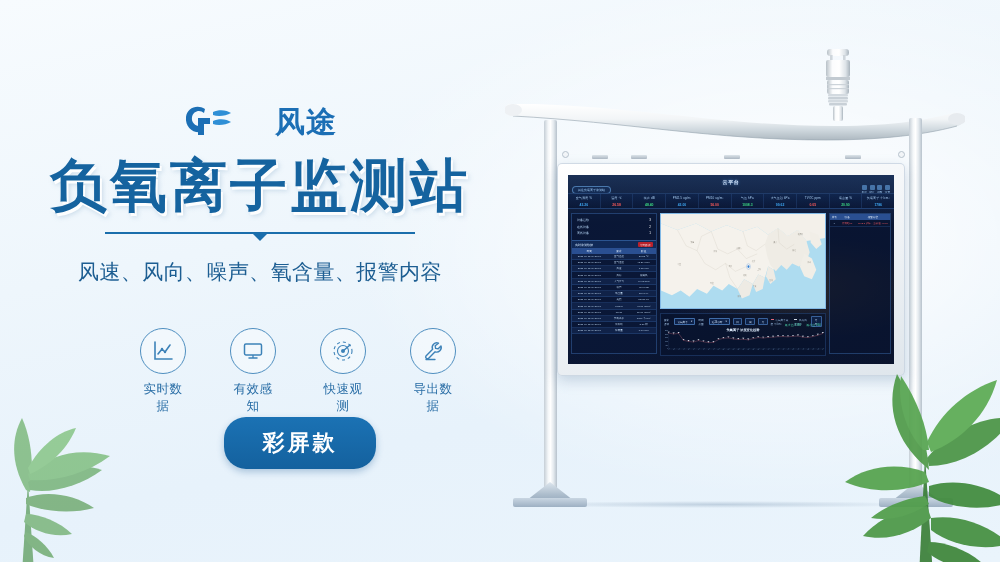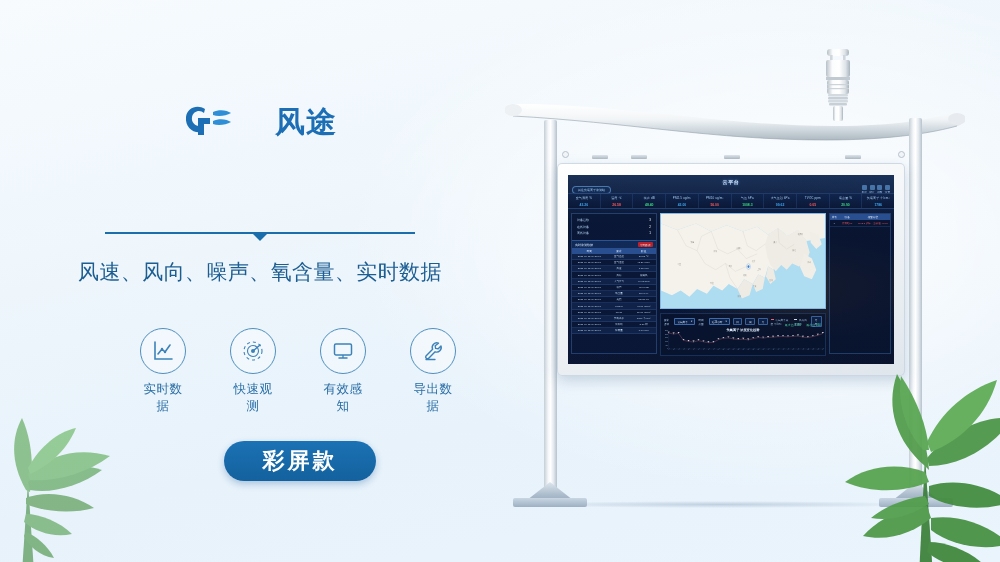--- a/index.html
+++ b/index.html
@@ -81,27 +81,26 @@
     background: rgba(255,255,255,0.35);
   }
   .feature-circle svg { display: block; }
   .feature-label {
     margin-top: 7px; font-size: 12.5px; color: #2a6ea6; letter-spacing: 0.5px;
   }
 
   
   .pill {
     position: absolute; left: 224px; top: 417px;
-    width: 152px; height: 40px;
+    width: 152px; height: 52px;
     background: linear-gradient(180deg, #1b72b4 0%, #14619e 100%);
     border-radius: 22px;
     display: flex; align-items: center; justify-content: center;
     color: #ffffff; font-size: 22px; font-weight: bold; letter-spacing: 3px;
     box-shadow: 0 3px 7px rgba(25,90,150,0.3);
-    margin-top: 24px;
   }
 
   
   .kiosk { position: absolute; left: 500px; top: 0; width: 500px; height: 562px; z-index: 4; }
 
   .canopy { position: absolute; left: 5px; top: 88px; width: 460px; height: 62px; }
 
   .post {
     position: absolute;
     width: 13px;
@@ -318,65 +317,66 @@
     <div class="logo-row">
       <svg class="logo-mark" viewBox="0 0 52 40">
         <path d="M22 7 C14 2 4 6 3 15 C2 25 10 32 19 30 L19 24 C13 25 8 21 9 15 C10 9 17 7 21 11 Z" fill="#1c6fb5"></path>
         <path d="M19 16 L27 16 L27 22 L21 22 L21 33 L15 33 L15 16 Z" fill="#1c6fb5"></path>
         <path d="M30 10 C36 7 44 8 48 11 C43 14 35 15 30 13 Z" fill="#2f8fd6"></path>
         <path d="M30 19 C36 16 44 17 48 20 C43 23 35 24 30 22 Z" fill="#2f8fd6"></path>
       </svg>
       <span class="logo-word">风途</span>
     </div>
 
+    <div class="headline">负氧离子监测站</div>
 
     <div class="divider-wrap">
       <div class="divider-line"></div>
       <div class="divider-tri"></div>
     </div>
 
     <div class="subtitle">
-      <div>风速、风向、噪声、氧含量、实时数据</div>
+      <div>风速、风向、噪声、氧含量、报警内容</div>
     </div>
 
     <div class="features">
 
       <div class="feature">
         <div class="feature-circle">
           <svg width="24" height="24" viewBox="0 0 24 24">
             <path d="M4 3 L4 20 L21 20" fill="none" stroke="#3d82b8" stroke-width="1.6" stroke-linecap="round"></path>
             <path d="M7 15 L11 10 L14 13 L19 6" fill="none" stroke="#3d82b8" stroke-width="1.6" stroke-linecap="round" stroke-linejoin="round"></path>
             <circle cx="11" cy="10" r="1.2" fill="#3d82b8"></circle>
             <circle cx="14" cy="13" r="1.2" fill="#3d82b8"></circle>
           </svg>
         </div>
         <div class="feature-label">实时数据</div>
       </div>
 
       <div class="feature">
         <div class="feature-circle">
           <svg width="24" height="24" viewBox="0 0 24 24">
+            <rect x="3.5" y="5" width="17" height="11" rx="1.4" fill="none" stroke="#3d82b8" stroke-width="1.5"></rect>
+            <path d="M8 19 L16 19" stroke="#3d82b8" stroke-width="1.5" stroke-linecap="round"></path>
+            <path d="M12 16 L12 19" stroke="#3d82b8" stroke-width="1.3"></path>
+          </svg>
+        </div>
+        <div class="feature-label">有效感知</div>
+      </div>
+
+      <div class="feature">
+        <div class="feature-circle">
+          <svg width="24" height="24" viewBox="0 0 24 24">
             <circle cx="12" cy="12" r="9" fill="none" stroke="#3d82b8" stroke-width="1.1" stroke-dasharray="3 3"></circle>
             <circle cx="12" cy="12" r="5.5" fill="none" stroke="#3d82b8" stroke-width="1.1"></circle>
             <circle cx="12" cy="12" r="2" fill="#3d82b8"></circle>
             <path d="M12 12 L19 6" stroke="#3d82b8" stroke-width="1.4" stroke-linecap="round"></path>
           </svg>
         </div>
         <div class="feature-label">快速观测</div>
-      </div>
-
-      <div class="feature">
-        <div class="feature-circle">
-          <svg width="24" height="24" viewBox="0 0 24 24">
-            <rect x="3.5" y="5" width="17" height="11" rx="1.4" fill="none" stroke="#3d82b8" stroke-width="1.5"></rect>
-            <path d="M8 19 L16 19" stroke="#3d82b8" stroke-width="1.5" stroke-linecap="round"></path>
-            <path d="M12 16 L12 19" stroke="#3d82b8" stroke-width="1.3"></path>
-          </svg>
-        </div>
-        <div class="feature-label">有效感知</div>
       </div>
 
       <div class="feature">
         <div class="feature-circle">
           <svg width="24" height="24" viewBox="0 0 24 24">
             <path d="M17.5 4.2 A4.6 4.6 0 0 0 11.6 10.3 L5 16.9 A1.8 1.8 0 0 0 7.5 19.4 L14.1 12.8
                      A4.6 4.6 0 0 0 20 7 L17.2 9.8 L14.6 9.4 L14.2 6.8 Z" fill="none" stroke="#3d82b8" stroke-width="1.4" stroke-linejoin="round"></path>
             <path d="M5 20.5 L14 20.5" stroke="#3d82b8" stroke-width="1.3" stroke-linecap="round"></path>
           </svg>
         </div>

